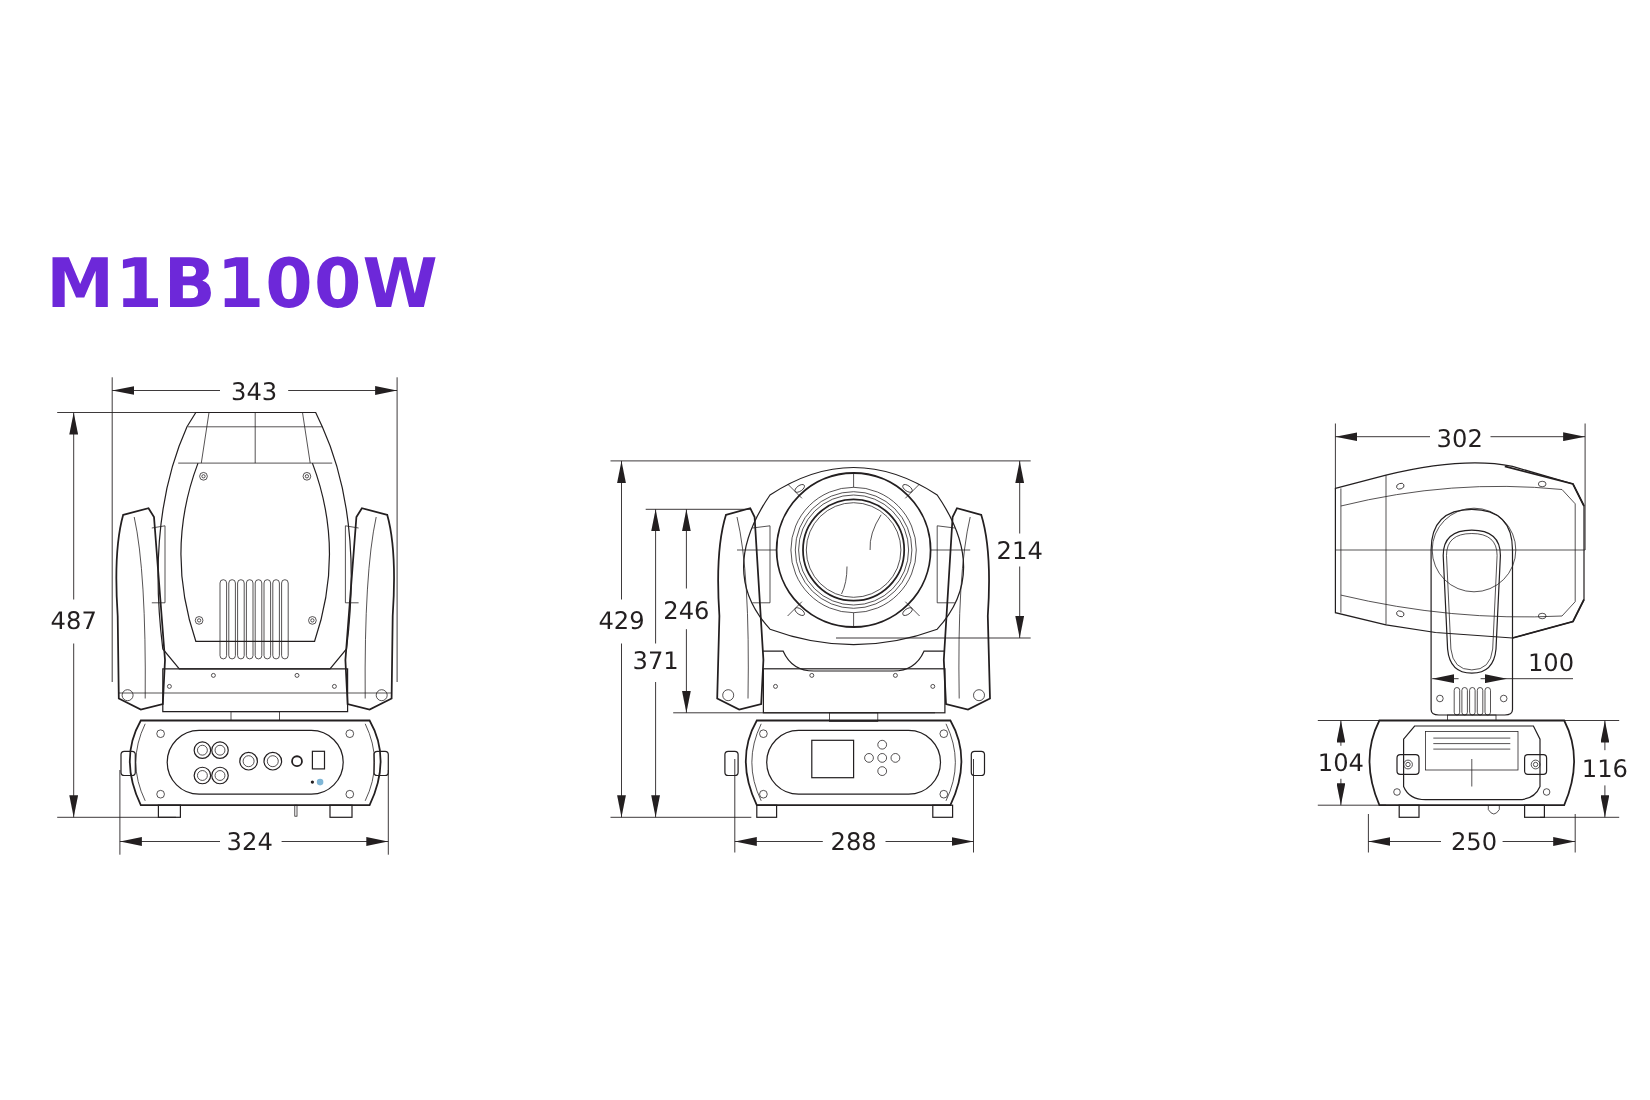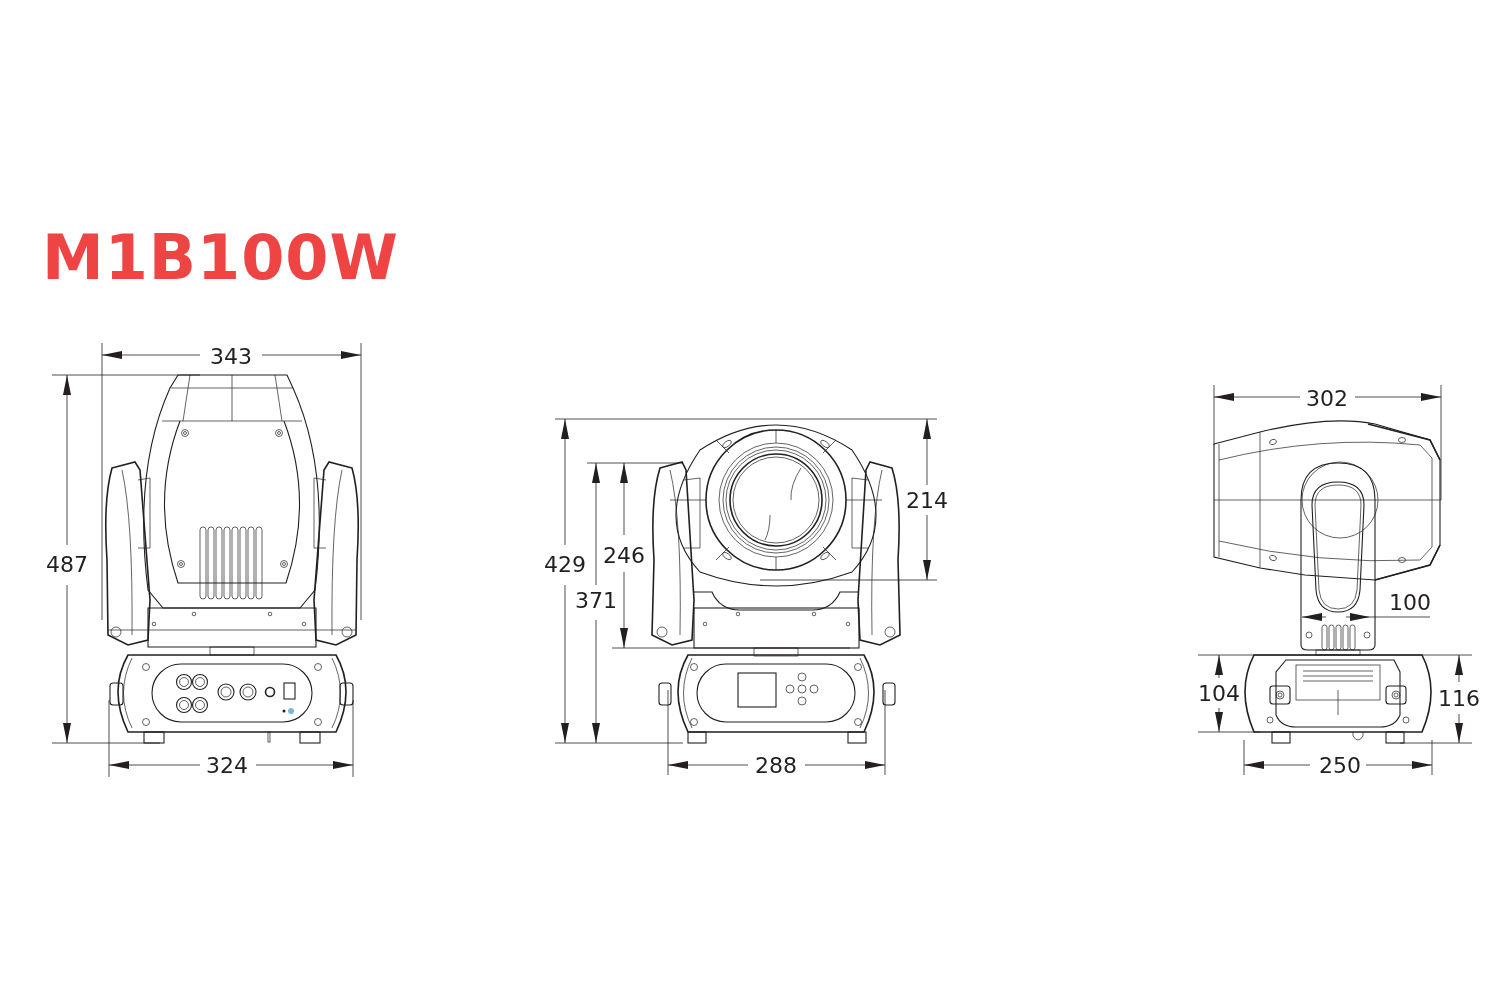--- a/index.html
+++ b/index.html
@@ -1,17 +1,17 @@
 <!DOCTYPE html>
 <html><head>
 <meta charset="utf-8">
 <style>
   html, body { margin:0; padding:0; background:#ffffff; }
   body { width:1500px; height:1000px; position:relative; overflow:hidden; font-family:"DejaVu Sans", sans-serif; }
-  .title { position:absolute; left:42px; top:222px; font-family:"DejaVu Sans", sans-serif; font-weight:bold; font-size:62px; letter-spacing:1px; color:#ef4444; line-height:72px; }
+  .title { position:absolute; left:42px; top:222px; font-family:"DejaVu Sans", sans-serif; font-weight:bold; font-size:62px; letter-spacing:1px; color:#6d28d9; line-height:72px; }
   svg { position:absolute; left:0; top:0; }
   .ln { stroke:#231f20; stroke-width:1.1; fill:none; }
   .th { stroke:#231f20; stroke-width:0.7; fill:none; }
   .bd { stroke:#231f20; stroke-width:1.6; fill:none; }
   .dim { stroke:#231f20; stroke-width:0.8; fill:none; }
   .arr { fill:#231f20; stroke:none; }
   .lbl { font-family:"DejaVu Sans", sans-serif; font-size:22px; fill:#231f20; }
 </style>
 </head>
 <body>

